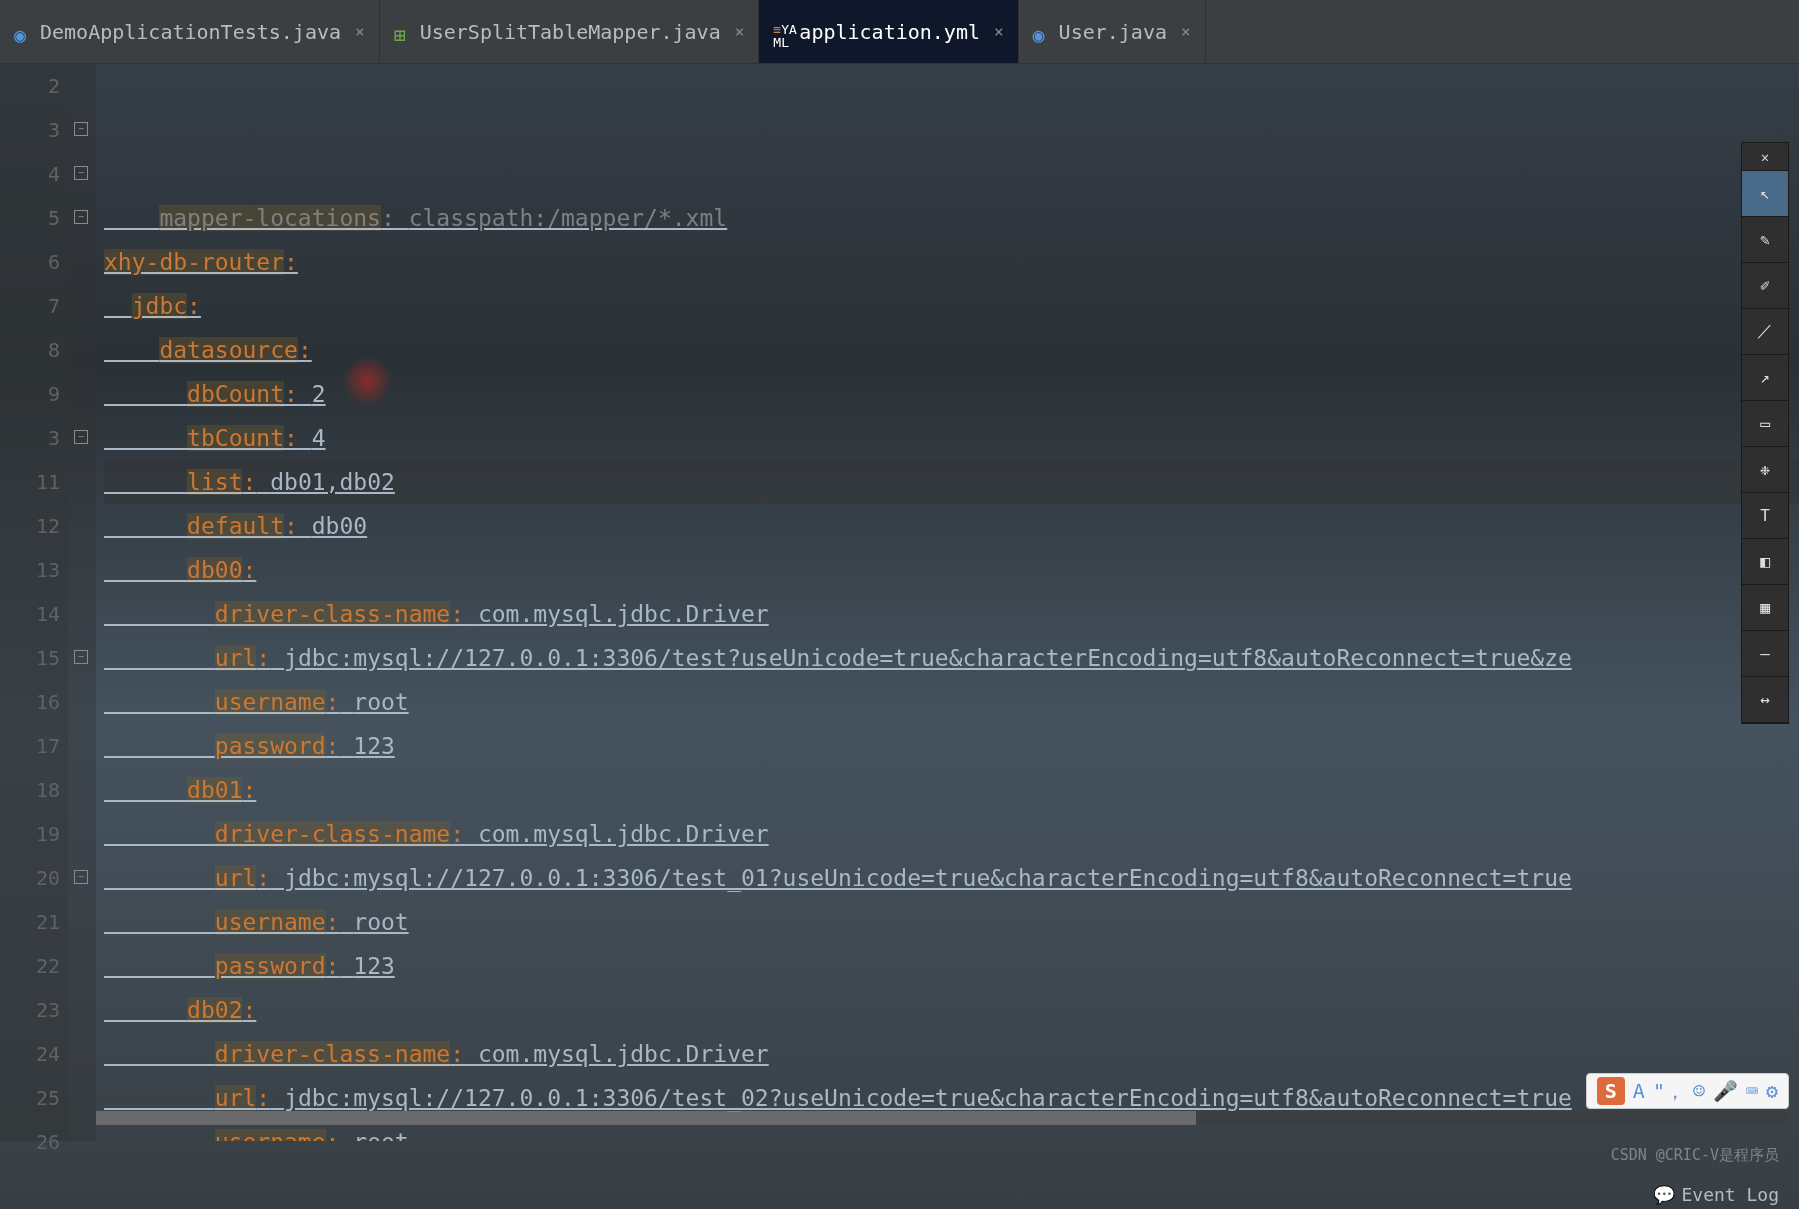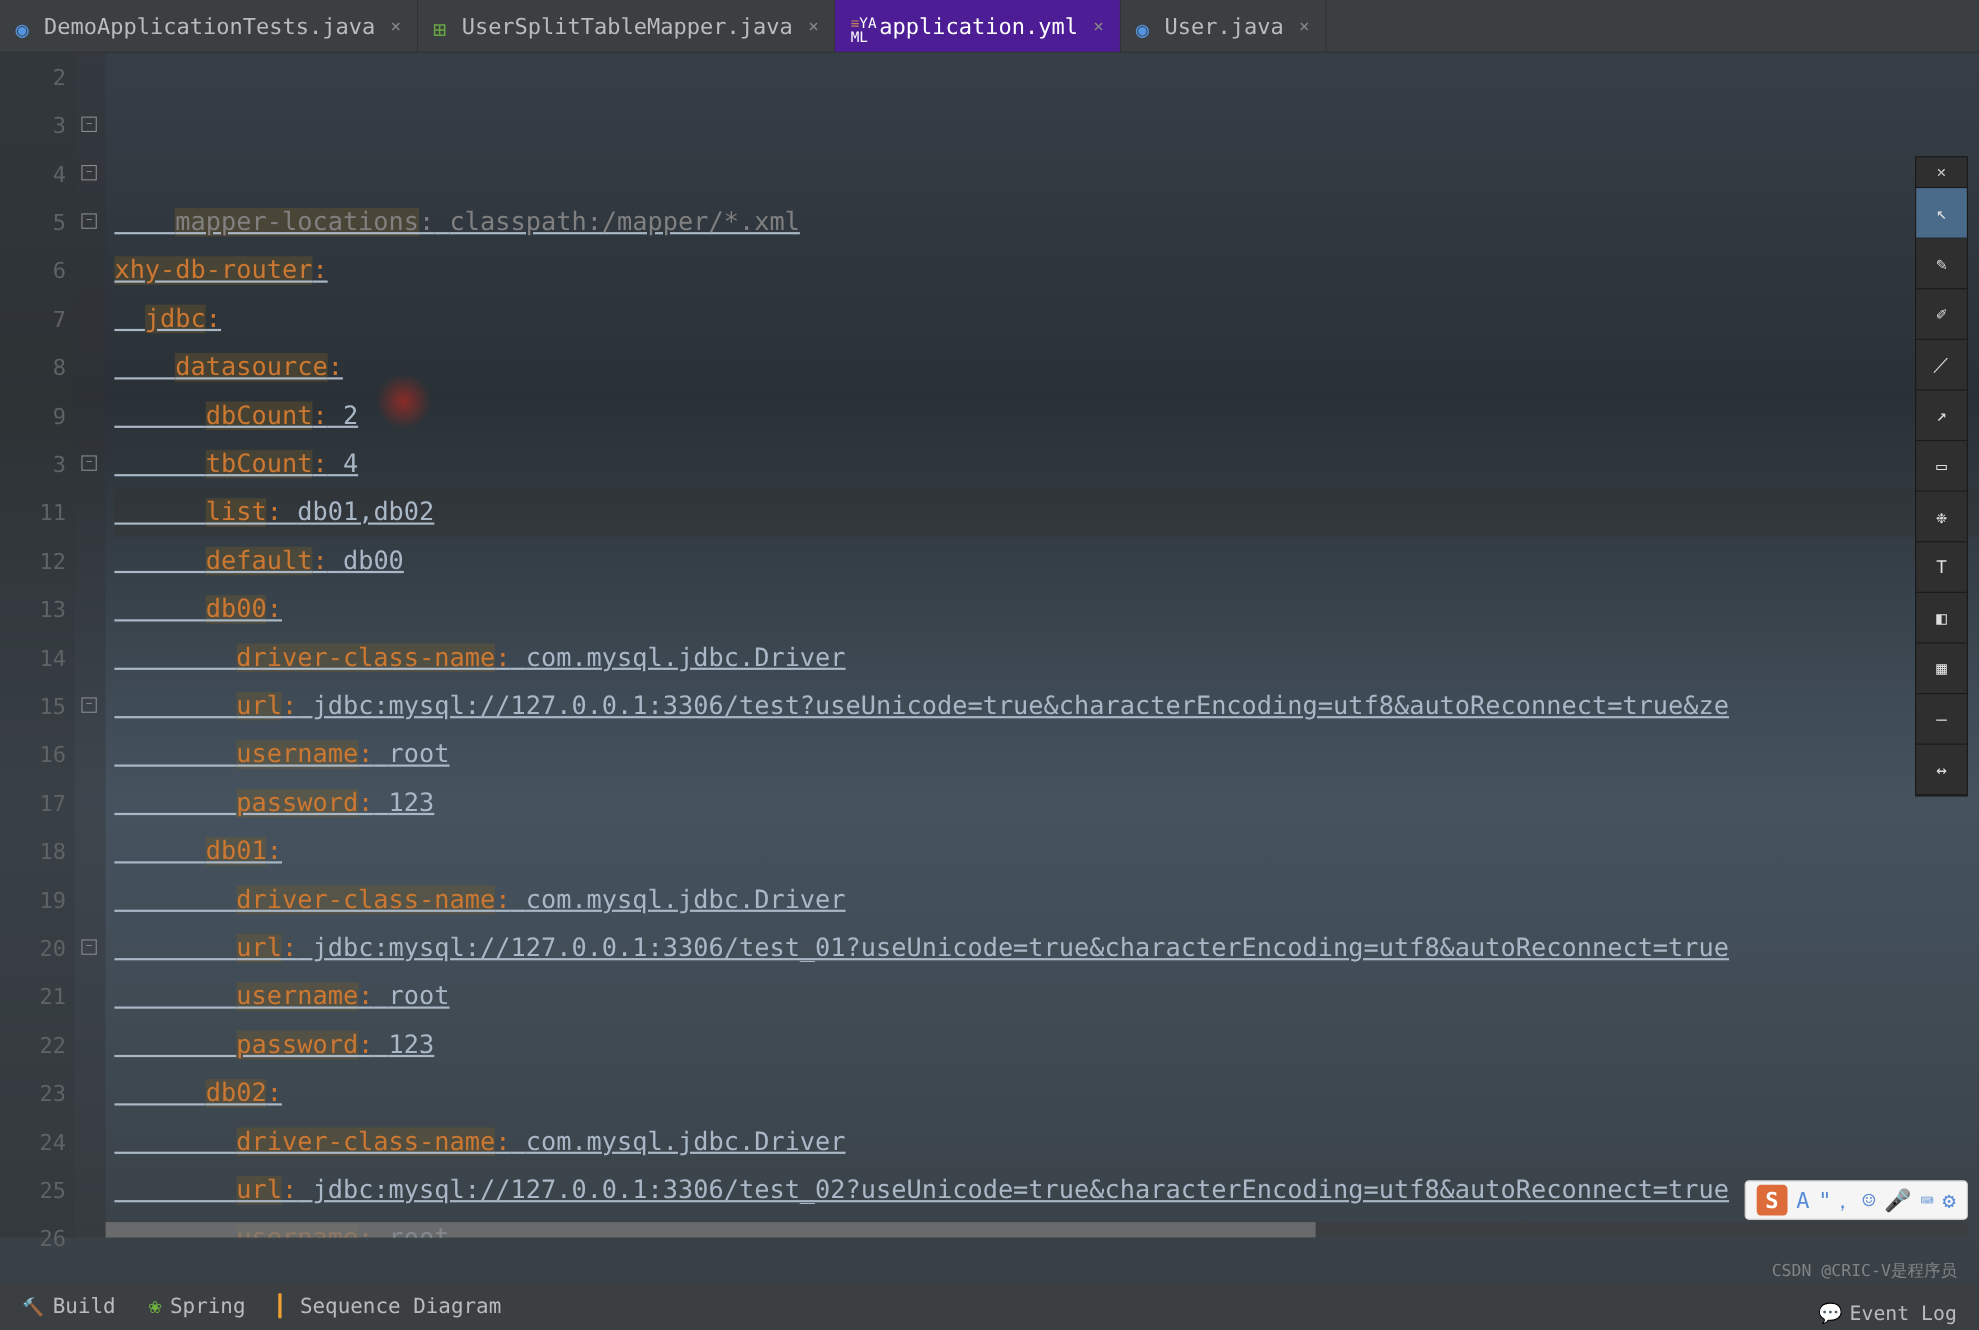--- a/index.html
+++ b/index.html
@@ -15,37 +15,37 @@
     .editor-container {
       width: 100%;
       height: 100%;
       background: linear-gradient(to bottom, #3a4450 0%, #2a3238 30%, #4a5a68 60%, #3a4248 100%);
       background-image: 
         linear-gradient(to bottom, rgba(58,68,80,0.85) 0%, rgba(42,50,56,0.85) 30%, rgba(74,90,104,0.85) 60%, rgba(58,66,72,0.85) 100%);
       position: relative;
     }
     .tabs-bar {
       display: flex;
-      height: 48px;
+      height: 64px;
       background: #3c3f41;
       border-bottom: 1px solid #323232;
     }
     .tab {
       display: flex;
       align-items: center;
       padding: 0 14px;
       height: 100%;
       border-right: 1px solid #323232;
       cursor: pointer;
       color: #bbbbbb;
       font-size: 20px;
       gap: 8px;
     }
     .tab.active {
-      background: #4c1d95;
+      background: #0f172a;
       color: #ffffff;
     }
     .tab-icon { width: 18px; height: 18px; display: inline-block; }
     .tab-close { color: #888; font-size: 16px; margin-left: 6px; }
     .icon-java::before { content: "◉"; color: #5294e2; }
     .icon-mapper::before { content: "⊞"; color: #6ba644; }
     .icon-yaml::before { content: "≡"; color: #c2845c; }
     .icon-yaml { font-size: 13px; line-height: 1; }
     
     .editor-body {
@@ -305,34 +305,20 @@
         <div class="annotation-tool">—</div>
         <div class="annotation-tool">↔</div>
       </div>
   </div>
 
   <div class="scrollbar-h">
     <div class="scrollbar-thumb"></div>
   </div>
 
 
-  <div class="tool-bar-bottom" id="bottom-tools">
-      <div class="tool-item">
-        <span class="icon-build"></span>
-        <span>Build</span>
-      </div>
-      <div class="tool-item">
-        <span class="icon-spring"></span>
-        <span>Spring</span>
-      </div>
-      <div class="tool-item">
-        <span class="icon-seq"></span>
-        <span>Sequence Diagram</span>
-      </div>
-    </div>
 
   <div class="ime-toolbar">
     <span class="ime-s">S</span>
     <span class="ime-icon">A</span>
     <span class="ime-icon">"，</span>
     <span class="ime-icon">☺</span>
     <span class="ime-icon">🎤</span>
     <span class="ime-icon">⌨</span>
     <span class="ime-icon">⚙</span>
   </div>

